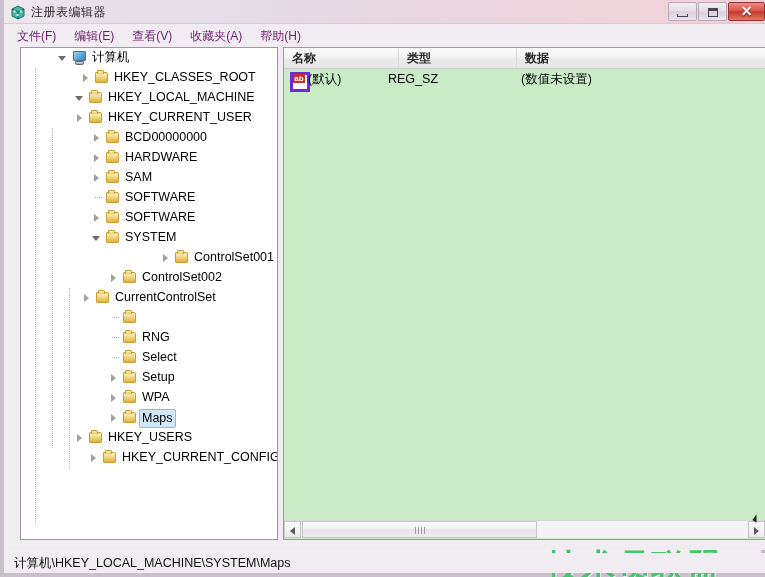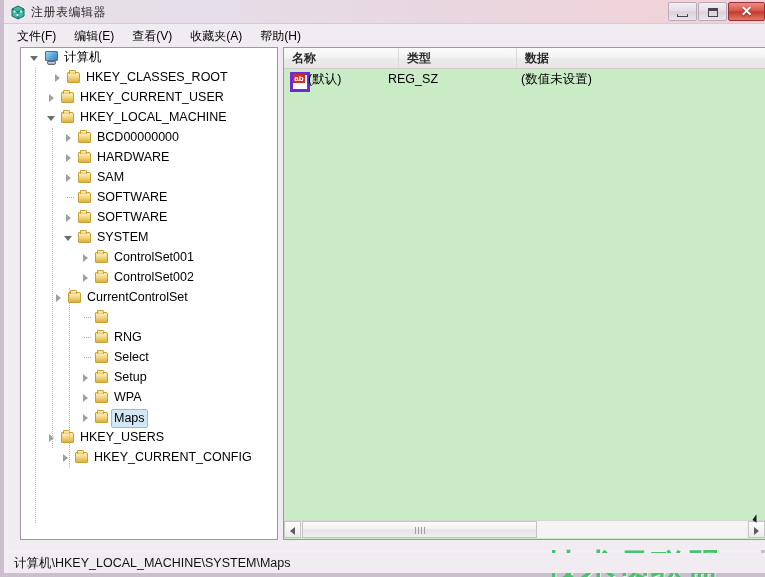--- a/index.html
+++ b/index.html
@@ -97,21 +97,21 @@
     position: absolute;
     left: 4px; top: 24px;
     width: 757px; height: 23px;
     background: #f1ecf1;
     box-sizing: border-box;
   }
   #menubar .menu-item {
     display: inline-block;
     padding: 4px 9px 3px 9px;
     font-size: 12px;
-    color: #000000;
+    color: #701a75;
     white-space: nowrap;
     text-align: center;
   }
 
   
   #content {
     position: absolute;
     left: 4px; top: 47px;
     width: 757px; height: 503px;
     background: #f1ecf1;
@@ -127,20 +127,21 @@
     box-sizing: border-box;
     overflow: hidden;
   }
   .tree-row {
     position: relative;
     height: 20px;
     white-space: nowrap;
     font-size: 12.5px;
     color: #000000;
     line-height: 20px;
+    margin-left: 28px;
   }
   .tree-label {
     display: inline-block;
     vertical-align: top;
     padding: 0 3px;
     line-height: 19px;
   }
   .tree-row.selected .tree-label {
     background: #d2e8f7;
     border: 1px solid #8bbfe0;
@@ -418,29 +419,29 @@
     </div>
   </div>
 
   <div id="menubar"><div class="menu-item">文件(F)</div><div class="menu-item">编辑(E)</div><div class="menu-item">查看(V)</div><div class="menu-item">收藏夹(A)</div><div class="menu-item">帮助(H)</div></div>
 
   <div id="content">
 
     <div id="treepane">
         <div class="tree-row" style="padding-left: 6px;"><span class="expander expanded"></span><span class="computer-ico"><span class="mon"></span><span class="base"></span></span><span class="tree-label">计算机</span></div>
         <div class="tree-row" style="padding-left: 29px;"><span class="expander collapsed"></span><span class="folder-ico"></span><span class="tree-label">HKEY_CLASSES_ROOT</span></div>
+        <div class="tree-row" style="padding-left: 23px;"><span class="expander expanded"></span><span class="folder-ico"></span><span class="tree-label">HKEY_LOCAL_MACHINE</span></div>
         <div class="tree-row" style="padding-left: 23px;"><span class="expander collapsed"></span><span class="folder-ico"></span><span class="tree-label">HKEY_CURRENT_USER</span></div>
-        <div class="tree-row" style="padding-left: 23px;"><span class="expander expanded"></span><span class="folder-ico"></span><span class="tree-label">HKEY_LOCAL_MACHINE</span></div>
         <div class="tree-row" style="padding-left: 40px;"><span class="expander collapsed"></span><span class="folder-ico"></span><span class="tree-label">BCD00000000</span></div>
         <div class="tree-row" style="padding-left: 40px;"><span class="expander collapsed"></span><span class="folder-ico"></span><span class="tree-label">HARDWARE</span></div>
         <div class="tree-row" style="padding-left: 40px;"><span class="expander collapsed"></span><span class="folder-ico"></span><span class="tree-label">SAM</span></div>
         <div class="tree-row" style="padding-left: 40px;"><span class="expander leaf"></span><span class="folder-ico"></span><span class="tree-label">SOFTWARE</span></div>
         <div class="tree-row" style="padding-left: 40px;"><span class="expander collapsed"></span><span class="folder-ico"></span><span class="tree-label">SOFTWARE</span></div>
         <div class="tree-row" style="padding-left: 40px;"><span class="expander expanded"></span><span class="folder-ico"></span><span class="tree-label">SYSTEM</span></div>
-        <div class="tree-row" style="padding-left: 57px;"><span class="expander collapsed"></span><span class="folder-ico"></span><span class="tree-label">ControlSet001</span></div>
+        <div class="tree-row" style="padding-left: 57px; text-align: right;"><span class="expander collapsed"></span><span class="folder-ico"></span><span class="tree-label">ControlSet001</span></div>
         <div class="tree-row" style="padding-left: 57px;"><span class="expander collapsed"></span><span class="folder-ico"></span><span class="tree-label">ControlSet002</span></div>
         <div class="tree-row" style="padding-left: 30px;"><span class="expander collapsed"></span><span class="folder-ico"></span><span class="tree-label">CurrentControlSet</span></div>
         <div class="tree-row" style="padding-left: 57px;"><span class="expander leaf"></span><span class="folder-ico"></span></div>
         <div class="tree-row" style="padding-left: 57px;"><span class="expander leaf"></span><span class="folder-ico"></span><span class="tree-label">RNG</span></div>
         <div class="tree-row" style="padding-left: 57px;"><span class="expander leaf"></span><span class="folder-ico"></span><span class="tree-label">Select</span></div>
         <div class="tree-row" style="padding-left: 57px;"><span class="expander collapsed"></span><span class="folder-ico"></span><span class="tree-label">Setup</span></div>
         <div class="tree-row" style="padding-left: 57px;"><span class="expander collapsed"></span><span class="folder-ico"></span><span class="tree-label">WPA</span></div>
         <div class="tree-row selected" style="padding-left: 57px;"><span class="expander collapsed"></span><span class="folder-ico"></span><span class="tree-label">Maps</span></div>
         <div class="tree-row" style="padding-left: 23px;"><span class="expander collapsed"></span><span class="folder-ico"></span><span class="tree-label">HKEY_USERS</span></div>
         <div class="tree-row" style="padding-left: 37px;"><span class="expander collapsed"></span><span class="folder-ico"></span><span class="tree-label">HKEY_CURRENT_CONFIG</span></div>

